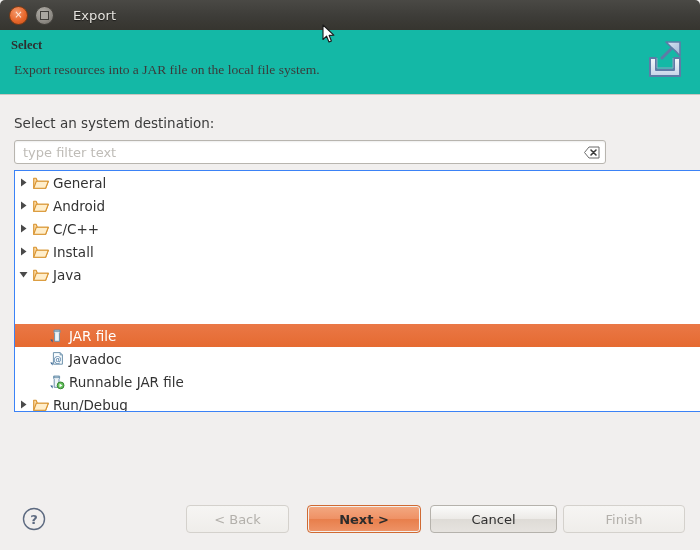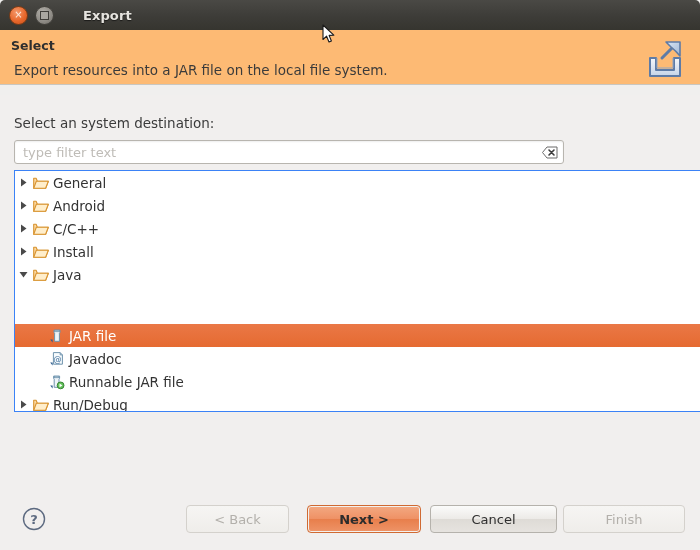--- a/index.html
+++ b/index.html
@@ -54,34 +54,35 @@
     border: 1px solid #45433e;
   }
   .tb-max .sq {
     width: 7px; height: 7px;
     border: 1px solid #3f3d39;
     background: #a9a6a0;
   }
   .tb-title {
     color: #e6e4df;
     font-size: 13px;
-    font-weight: bold;
-    margin-left: 29px;
+    font-weight: normal;
+    margin-left: 19px;
     text-shadow: 0 1px 1px rgba(0,0,0,.55);
     letter-spacing: .1px;
   }
 
   
   .header {
     position: absolute;
     left: 0; top: 30px;
-    width: 700px; height: 55px;
-    background: #fdba74;
+    width: 700px; height: 65px;
+    background: #14b8a6;
     border-bottom: 1px solid #c9c6c0;
     box-sizing: border-box;
+    font-family: Liberation Serif, serif;
   }
   .header-title {
     position: absolute;
     left: 11px; top: 8px;
     font-size: 12.5px;
     font-weight: bold;
     color: #2e2e2e;
   }
   .header-desc {
     position: absolute;
@@ -106,21 +107,21 @@
     position: absolute;
     left: 14px; top: 20px;
     font-size: 13.5px;
     color: #3b3b3b;
   }
 
   
   .filter-wrap {
     position: absolute;
     left: 14px; top: 45px;
-    width: 550px; height: 24px;
+    width: 592px; height: 24px;
     background: #ffffff;
     border: 1px solid #b8b5af;
     border-radius: 3px;
     box-sizing: border-box;
     box-shadow: inset 0 1px 2px rgba(0,0,0,.07);
     display: flex;
     align-items: center;
   }
   .filter-input {
     flex: 1;

